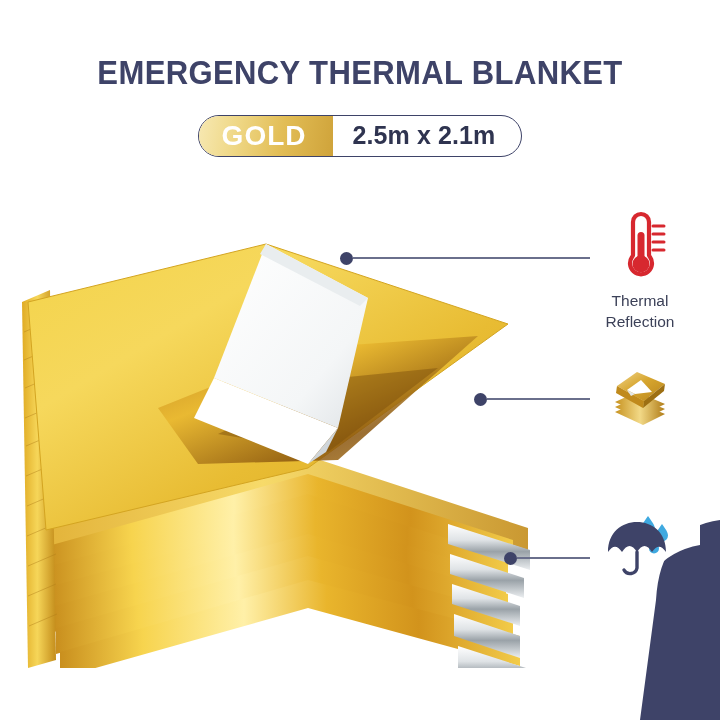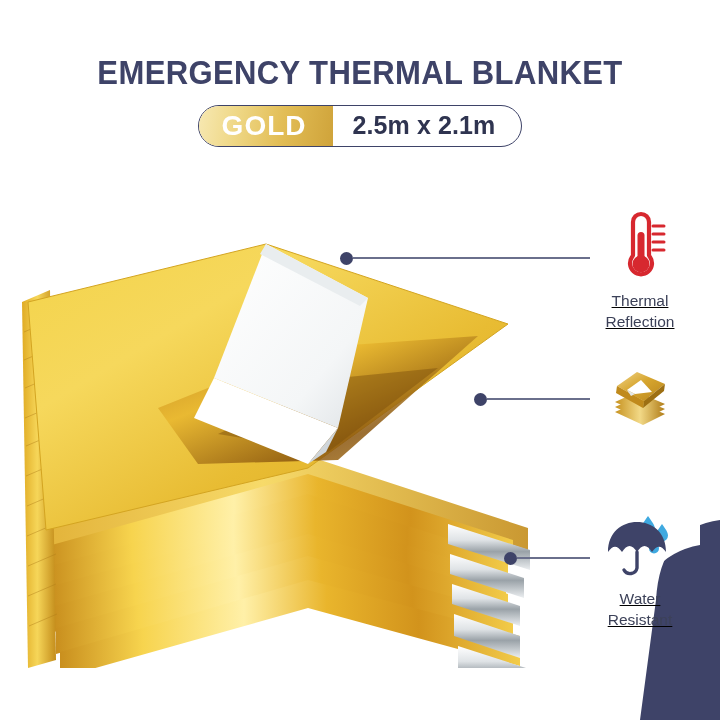--- a/index.html
+++ b/index.html
@@ -38,21 +38,21 @@
     letter-spacing: 0.4px;
     color: #3e4368;
     line-height: 1.05;
     margin: 0;
     transform: scaleX(0.94);
     transform-origin: center;
     white-space: nowrap;
   }
 
   .badge-wrap {
-    margin-top: 14px;
+    margin-top: 24px;
     display: flex;
     justify-content: center;
   }
   .badge {
     position: relative;
     display: flex;
     align-items: stretch;
     height: 42px;
     border-radius: 21px;
     border: 1.6px solid #3e4368;
@@ -100,21 +100,20 @@
     position: absolute;
     right: 0;
     top: 210px;
     width: 160px;
     z-index: 6;
   }
   .feature {
     position: absolute;
     width: 160px;
     text-align: center;
-    text-decoration: underline;
   }
   .feature-icon {
     height: 72px;
     display: flex;
     align-items: flex-end;
     justify-content: center;
   }
   .feature-label {
     margin-top: 9px;
     font-size: 15.5px;
@@ -339,18 +338,16 @@
             <path d="M50 27 c3 4 5 6.5 5 9.5 a5 5 0 0 1 -10 0 c0 -3 2 -5.5 5 -9.5 Z" fill="#3fa9e0"></path>
           </g>
           <path d="M4 40 C4 20 18 10 33 10 C48 10 62 20 62 40
                    C57 33 53 33 48 40
                    C43 32 38 32 33 40
                    C28 32 23 32 18 40
                    C13 33 9 33 4 40 Z" fill="#3e4368"></path>
           <path d="M33 40 V56 a7 7 0 0 1 -13 2" fill="none" stroke="#3e4368" stroke-width="3.4" stroke-linecap="round"></path>
         </svg>
       </div>
-      <div class="feature-label">Water
-Resistant</div>
     </div>
 
   </div>
 </div>
 
 </body></html>

